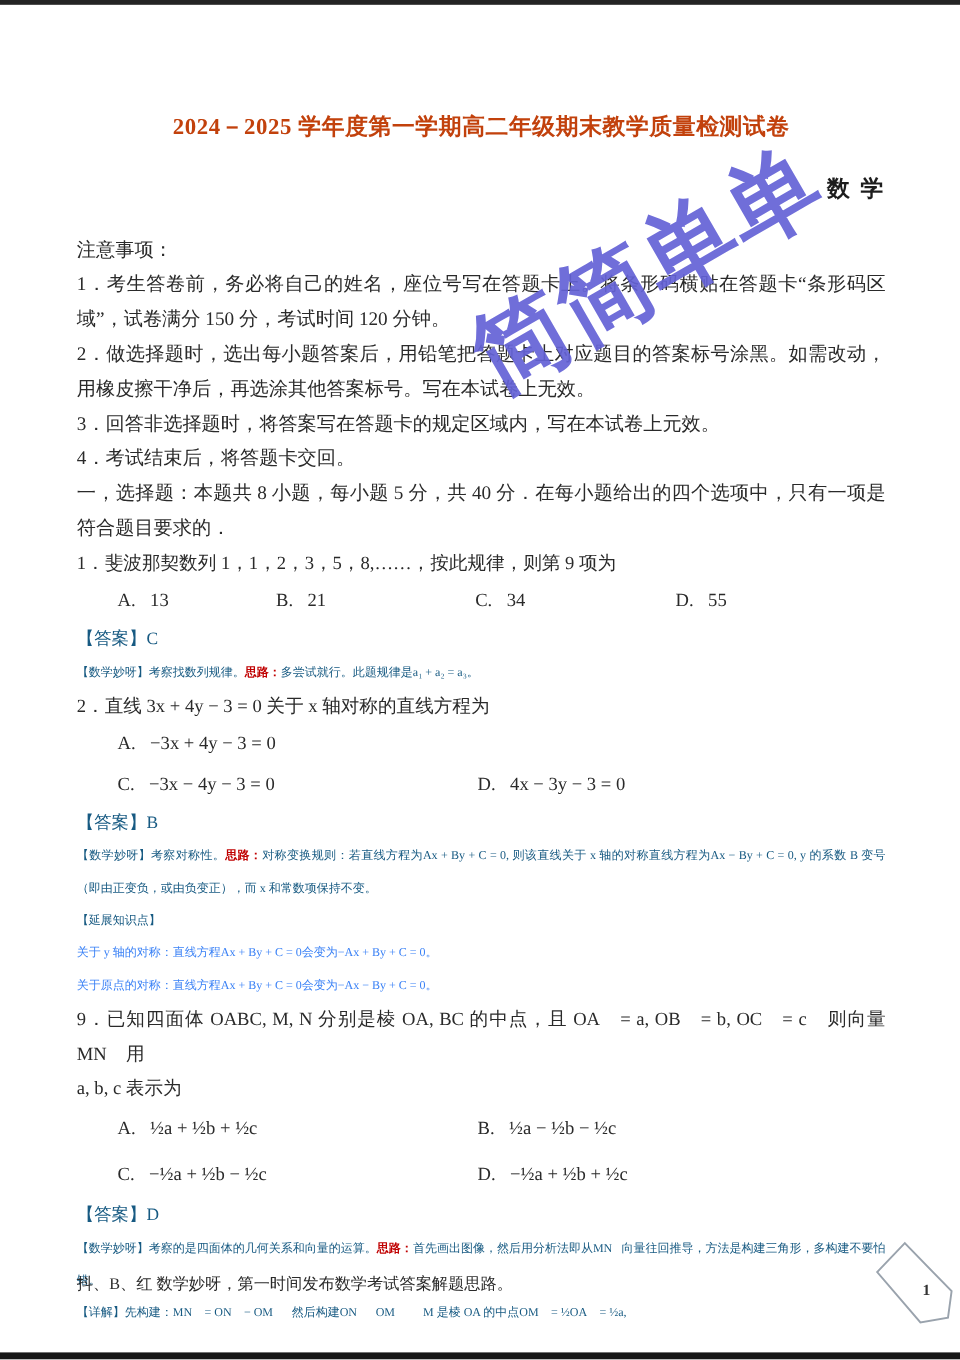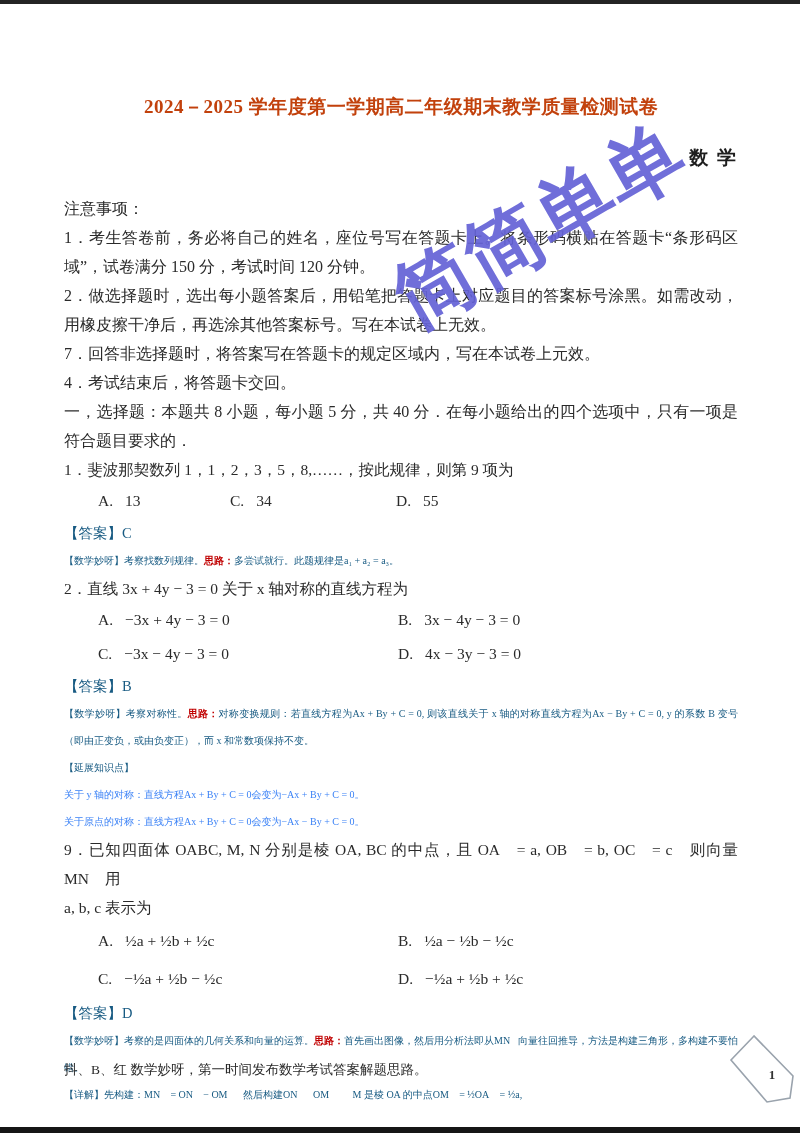--- a/index.html
+++ b/index.html
@@ -61,38 +61,38 @@
 <div class="edge-bar top"></div>
 
 <div class="content">
 
   <h1 class="doc-title">2024－2025 学年度第一学期高二年级期末教学质量检测试卷</h1>
   <h2 class="doc-subject">数 学</h2>
 
   <p class="para notice-heading">注意事项：</p>
   <p class="para">1．考生答卷前，务必将自己的姓名，座位号写在答题卡上。将条形码横贴在答题卡“条形码区域”，试卷满分 150 分，考试时间 120 分钟。</p>
   <p class="para">2．做选择题时，选出每小题答案后，用铅笔把答题卡上对应题目的答案标号涂黑。如需改动，用橡皮擦干净后，再选涂其他答案标号。写在本试卷上无效。</p>
-  <p class="para">7．回答非选择题时，将答案写在答题卡的规定区域内，写在本试卷上元效。</p>
+  <p class="para">3．回答非选择题时，将答案写在答题卡的规定区域内，写在本试卷上元效。</p>
   <p class="para">4．考试结束后，将答题卡交回。</p>
 
   <p class="para">一，选择题：本题共 8 小题，每小题 5 分，共 40 分．在每小题给出的四个选项中，只有一项是符合题目要求的．</p>
 
   <p class="stem">1．斐波那契数列 1，1，2，3，5，8,……，按此规律，则第 9 项为</p>
   <div class="opt-row four">
     <span><span class="opt-label">A.</span><span>13</span></span>
+    <span><span class="opt-label">B.</span><span>21</span></span>
     <span><span class="opt-label">C.</span><span>34</span></span>
     <span><span class="opt-label">D.</span><span>55</span></span>
   </div>
   <p class="answer"><span>【答案】</span><span>C</span></p>
   <p class="note"><span>【数学妙呀】考察找数列规律。</span><span class="red">思路：</span><span>多尝试就行。此题规律是a₁ + a₂ = a₃。</span></p>
 
   <p class="stem">2．直线 3x + 4y − 3 = 0 关于 x 轴对称的直线方程为</p>
   <div class="opt-row two">
     <span><span class="opt-label">A.</span><span>−3x + 4y − 3 = 0</span></span>
-    <span><span class="opt-label">B.</span><span>3x − 4y − 3 = 0</span></span>
   </div>
   <div class="opt-row two">
     <span><span class="opt-label">C.</span><span>−3x − 4y − 3 = 0</span></span>
     <span><span class="opt-label">D.</span><span>4x − 3y − 3 = 0</span></span>
   </div>
   <p class="answer"><span>【答案】</span><span>B</span></p>
   <p class="note"><span>【数学妙呀】考察对称性。</span><span class="red">思路：</span><span>对称变换规则：若直线方程为Ax + By + C = 0, 则该直线关于 x 轴的对称直线方程为Ax − By + C = 0, y 的系数 B 变号（即由正变负，或由负变正），而 x 和常数项保持不变。</span></p>
   <p class="note">【延展知识点】</p>
   <p class="note ext">关于 y 轴的对称：直线方程Ax + By + C = 0会变为−Ax + By + C = 0。</p>
   <p class="note ext">关于原点的对称：直线方程Ax + By + C = 0会变为−Ax − By + C = 0。</p>

